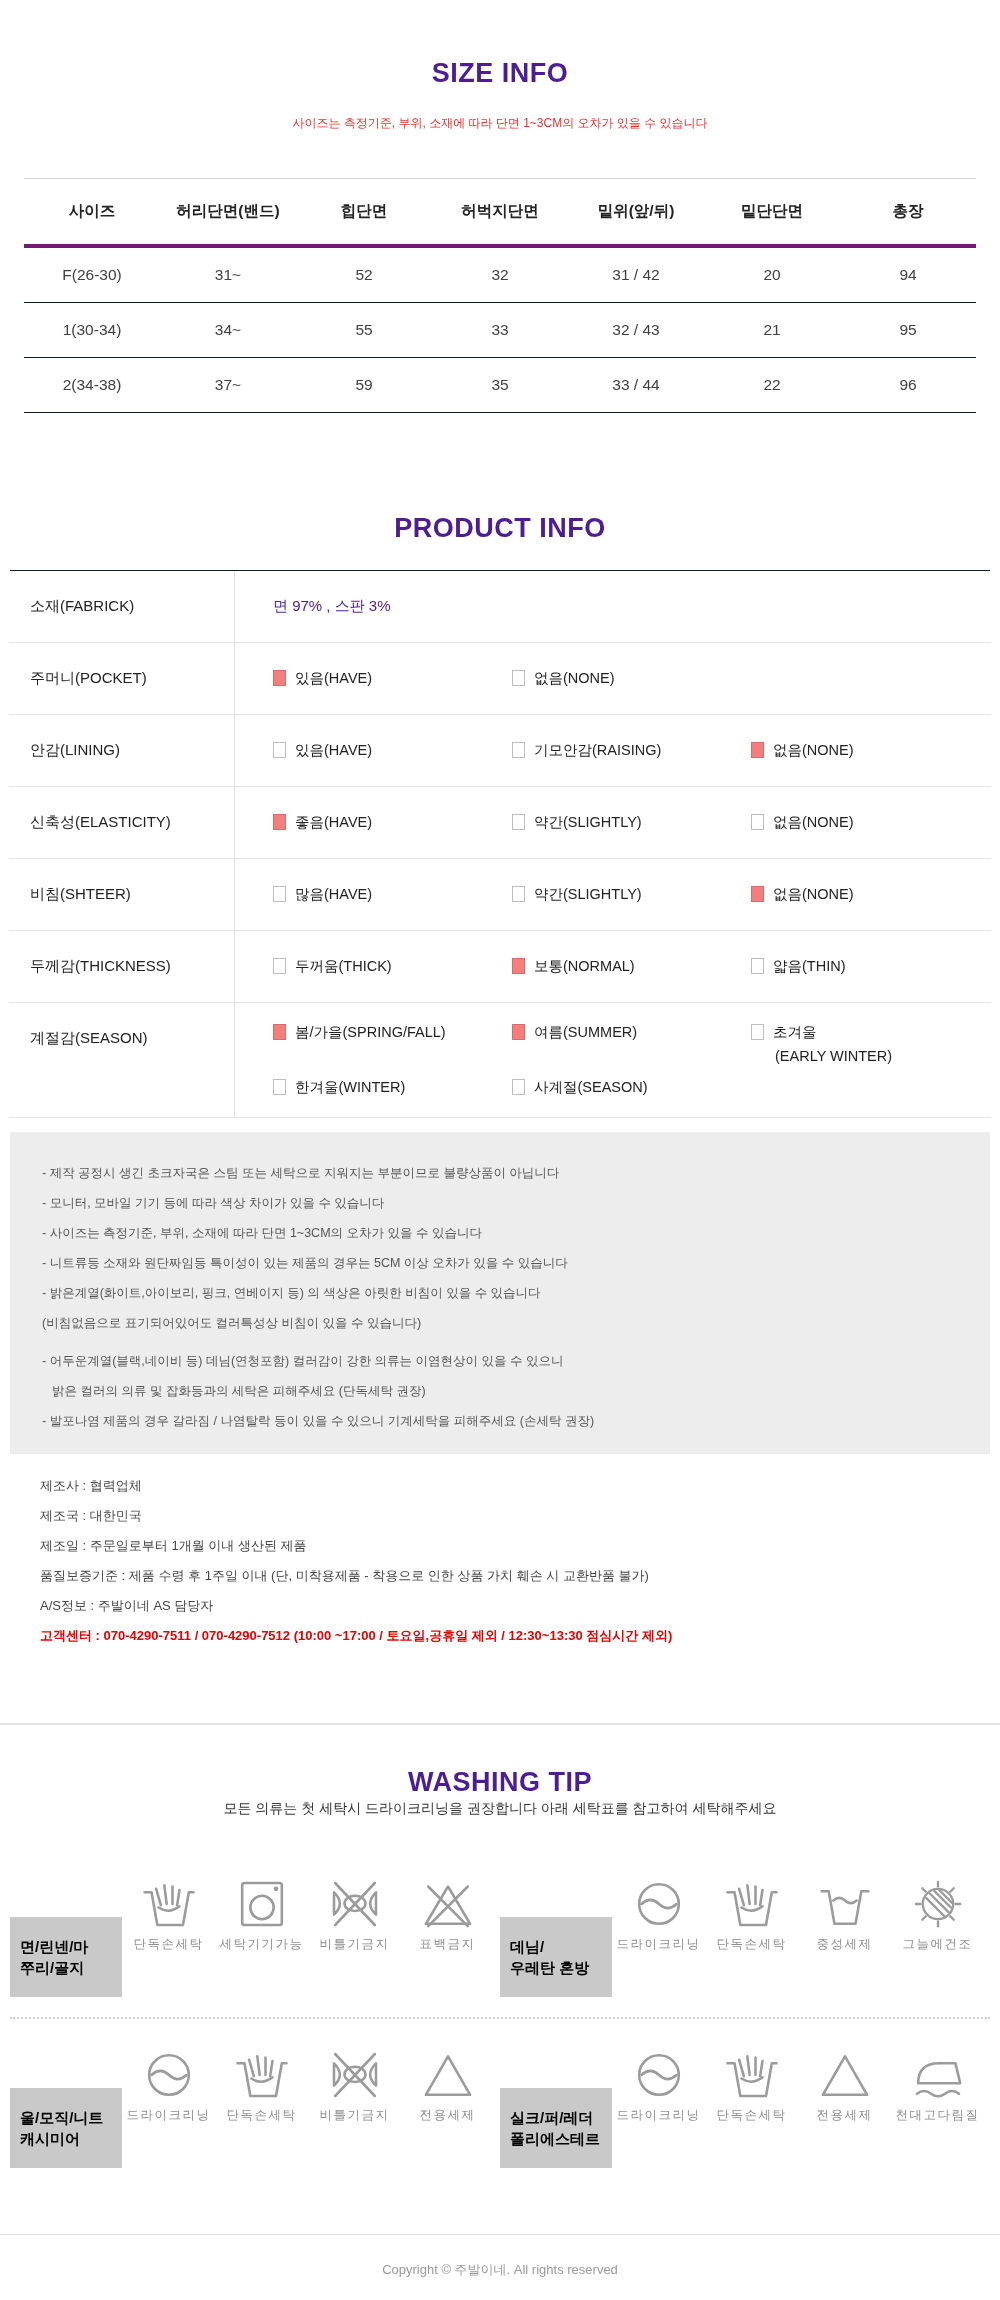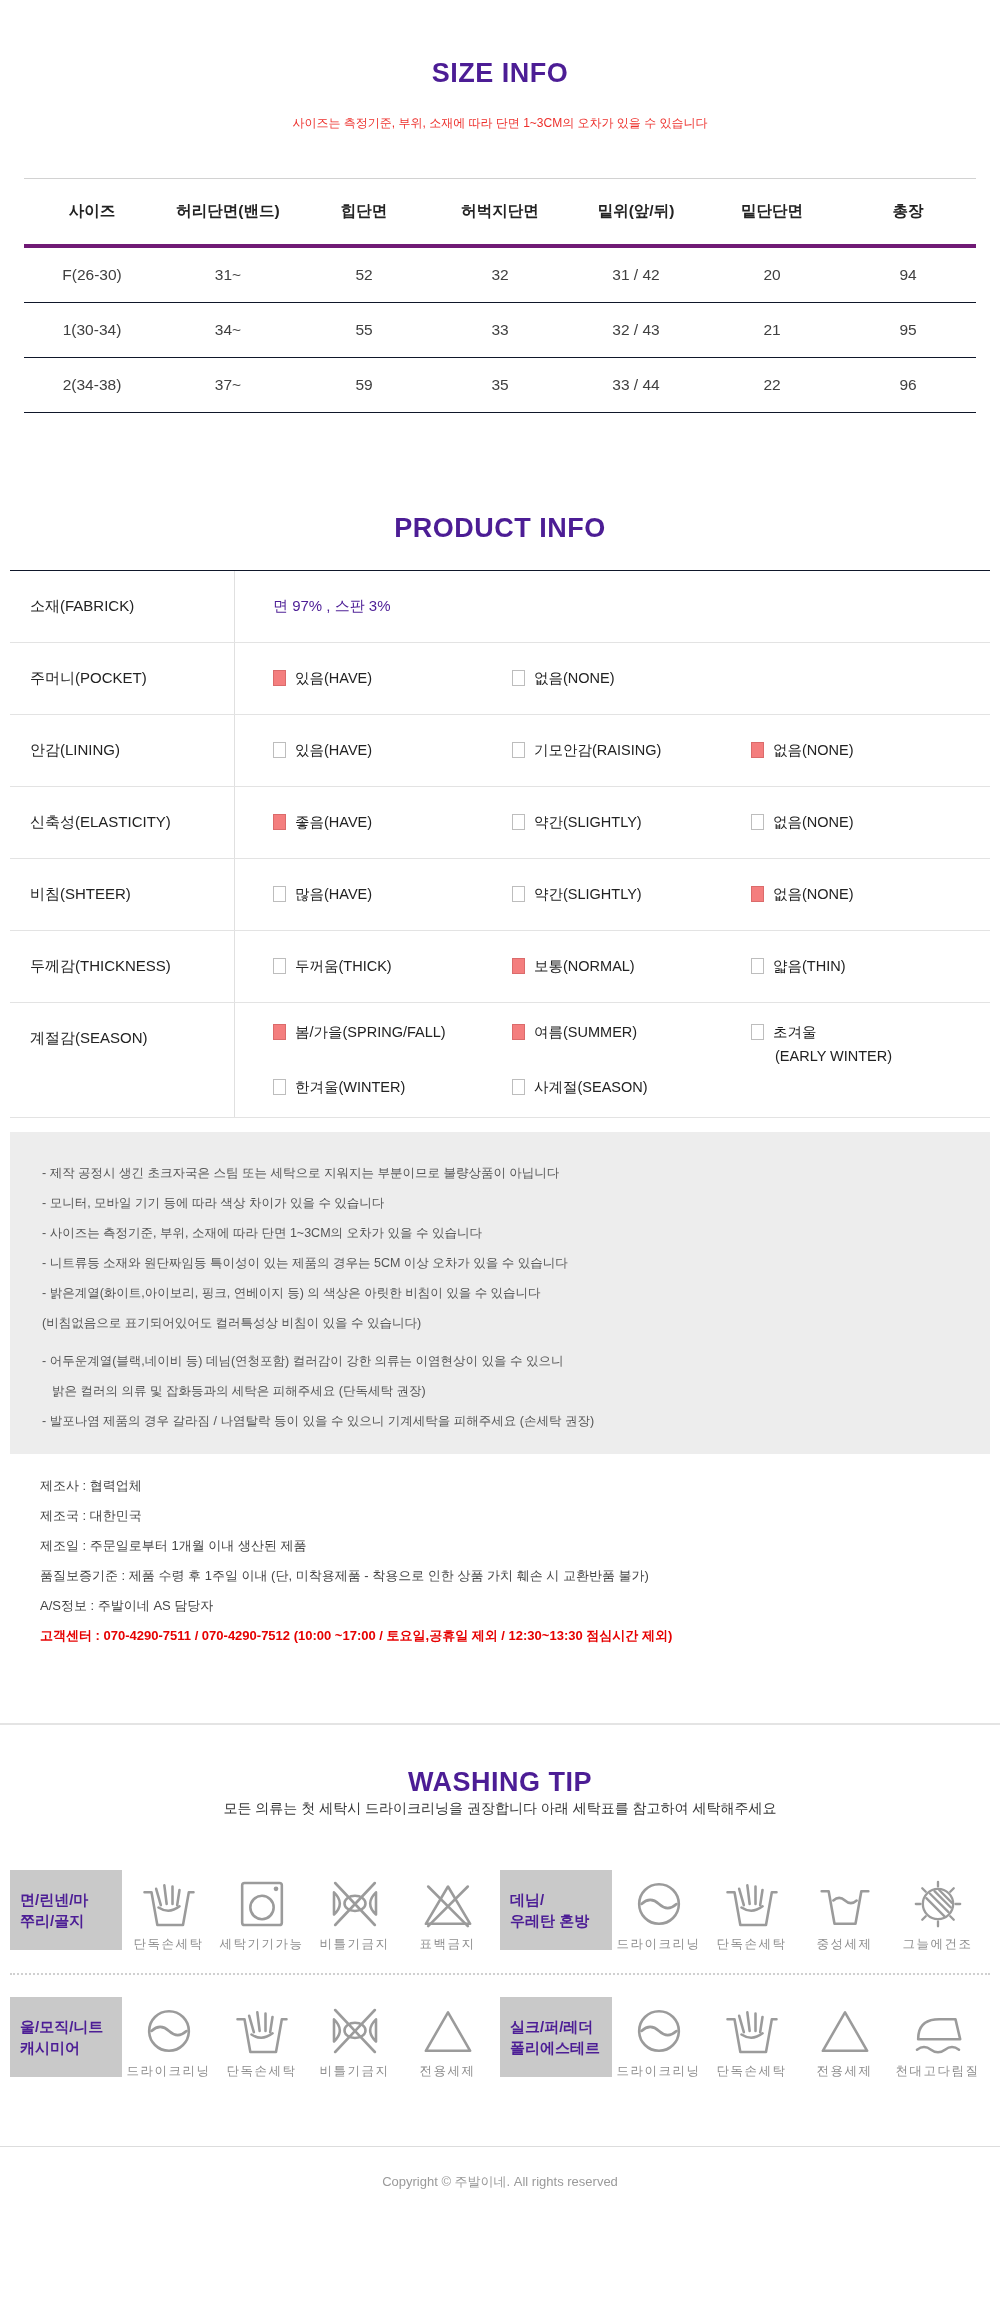--- a/index.html
+++ b/index.html
@@ -44,23 +44,23 @@
   .maker-line.hl{color:#e60000;font-weight:700;}
 
   .wide-divider{border:none;border-top:2px solid #e4e4e4;margin:78px 0 0;}
 
   
   #washing-title{margin-top:42px;}
   .wash-sub{text-align:center;font-size:14px;color:#333;margin:2px 0 0;}
   #washing-rows{margin:52px 10px 0;}
   .w-row{display:flex;}
   .w-group{display:flex;flex:1;align-items:flex-start;}
-  .w-label{width:112px;height:80px;background:#c9c9c9;color:#4c1d95;font-weight:700;font-size:15px;
+  .w-label{width:112px;height:80px;background:#c9c9c9;color:#000000;font-weight:700;font-size:15px;
     line-height:21px;padding-left:10px;box-sizing:border-box;display:flex;flex-direction:column;
-    justify-content:center;}
+    justify-content:center;margin-top:47px;}
   .w-item{display:flex;flex-direction:column;align-items:center;width:93px;}
   .w-iconbox{height:62px;display:flex;align-items:flex-end;justify-content:center;}
   .w-svg{width:56px;height:56px;}
   .w-caption{margin-top:4px;font-size:12.5px;color:#8d8d8d;letter-spacing:1.5px;white-space:nowrap;}
   .w-dotted{border-top:2px dotted #d0d0d0;margin:20px 0 22px;}
 
   
   .footer-divider{border:none;border-top:1px solid #ddd;margin:66px 0 0;}
   .copyright{text-align:center;color:#9a9a9a;font-size:13px;margin:26px 0 0;}
 

